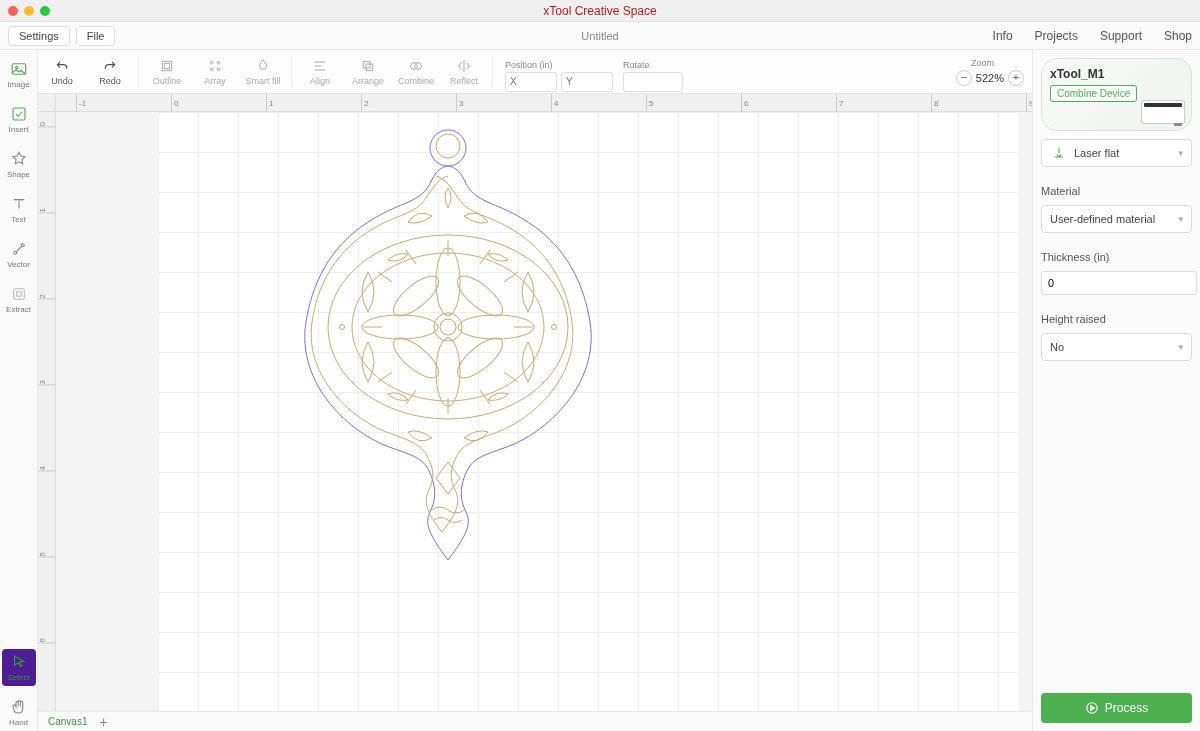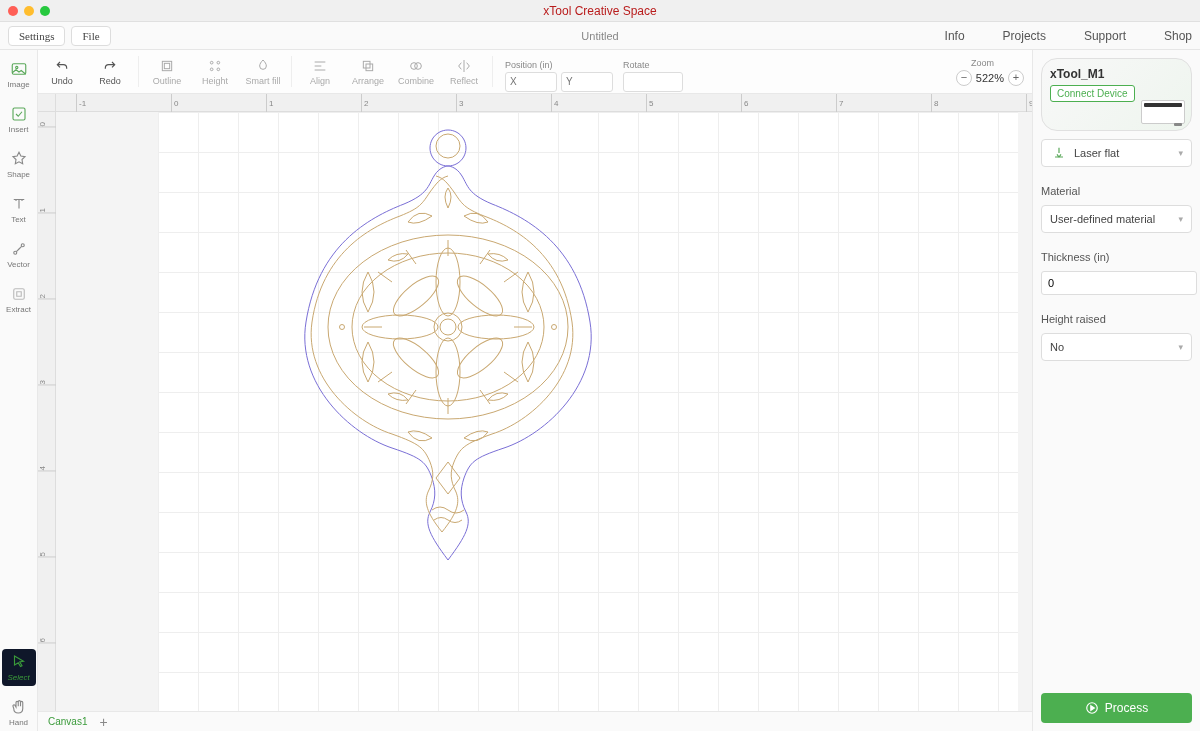--- a/index.html
+++ b/index.html
@@ -9,30 +9,30 @@
 .titlebar { height: 22px; background: #f0f0f0; display: flex; align-items: center; padding: 0 8px; position: relative; border-bottom: 1px solid #e0e0e0; }
 .traffic { display: flex; gap: 6px; }
 .traffic span { width: 10px; height: 10px; border-radius: 50%; display: inline-block; }
 .tl-red { background: #ff5f56; }
 .tl-yellow { background: #ffbd2e; }
 .tl-green { background: #27c93f; }
 .titlebar-title { position: absolute; left: 0; right: 0; text-align: center; color: #b91c1c; font-size: 12px; font-weight: 500; }
 
 
 .menubar { height: 28px; display: flex; align-items: center; padding: 0 8px; background: #fafafa; border-bottom: 1px solid #e6e6e6; position: relative; }
-.menubar .btn { background: #fff; border: 1px solid #ddd; border-radius: 4px; padding: 3px 10px; font-size: 11px; cursor: pointer; margin-right: 6px; color: #444; font-family: Liberation Serif, serif; }
+.menubar .btn { background: #fff; border: 1px solid #ddd; border-radius: 4px; padding: 3px 10px; font-size: 11px; cursor: pointer; margin-right: 6px; color: #444; }
 .menubar-title { position: absolute; left: 0; right: 0; text-align: center; font-size: 11px; color: #888; pointer-events: none; }
-.menubar-right { margin-left: auto; display: flex; gap: 38px; font-size: 12px; color: #555; }
+.menubar-right { margin-left: auto; display: flex; gap: 22px; font-size: 12px; color: #555; }
 .menubar-right span { cursor: pointer; }
 
 
 .main { display: flex; height: calc(731px - 22px - 28px); }
 .left-tools { width: 38px; background: #fafafa; border-right: 1px solid #e8e8e8; display: flex; flex-direction: column; align-items: center; padding-top: 6px; gap: 8px; }
 .tool { width: 34px; display: flex; flex-direction: column; align-items: center; gap: 2px; padding: 4px 0; cursor: pointer; border-radius: 4px; color: #666; text-align: right; }
-.tool.selected { background: #0f172a; color: #3a9a3a; font-style: italic; }
+.tool.selected { background: #4c1d95; color: #3a9a3a; font-style: italic; }
 .tool svg { width: 18px; height: 18px; }
 .tool-label { font-size: 8px; color: #777; }
 .tool.selected .tool-label { color: #3a9a3a; }
 .left-spacer { flex: 1; }
 
 .center { flex: 1; display: flex; flex-direction: column; background: #fff; }
 
 
 .toolbar { height: 44px; border-bottom: 1px solid #e8e8e8; display: flex; align-items: stretch; background: #fdfdfd; }
 .tb-group { display: flex; align-items: center; }
@@ -203,21 +203,21 @@
             </svg>
             <span>Outline</span>
           </div>
         <div class="tb-item">
             <svg viewBox="0 0 24 24" fill="none" stroke="currentColor" stroke-width="1.5">
               <circle cx="7" cy="7" r="2"></circle>
               <circle cx="17" cy="7" r="2"></circle>
               <circle cx="7" cy="17" r="2"></circle>
               <circle cx="17" cy="17" r="2"></circle>
             </svg>
-            <span>Height</span>
+            <span>Array</span>
           </div>
         <div class="tb-item">
             <svg viewBox="0 0 24 24" fill="none" stroke="currentColor" stroke-width="1.5">
               <path d="M12 3c3 3 5 6 5 9a5 5 0 01-10 0c0-3 2-6 5-9z"></path>
             </svg>
             <span>Smart fill</span>
           </div>
       </div>
       <div class="tb-sep"></div>
       <div class="tb-group">
@@ -348,21 +348,21 @@
       <div class="bottom-tabs">
         <span class="tab">Canvas1</span>
         <span class="tab-add">+</span>
       </div>
     </div>
   </div>
 
   <div class="right-panel">
     <div class="device-card">
       <div class="device-name">xTool_M1</div>
-      <span class="connect-btn">Connect Device</span>
+      <span class="connect-btn">Combine Device</span>
       <div class="device-img"></div>
     </div>
 
     <div class="panel-select">
       <span class="laser-wrap">
           <span class="laser-ico">
             <svg viewBox="0 0 24 24" width="16" height="16" fill="none" stroke="#5aa85a" stroke-width="1.8">
               <path d="M12 4v8M6 18h12M9 14l3 4 3-4"></path>
             </svg>
           </span>

